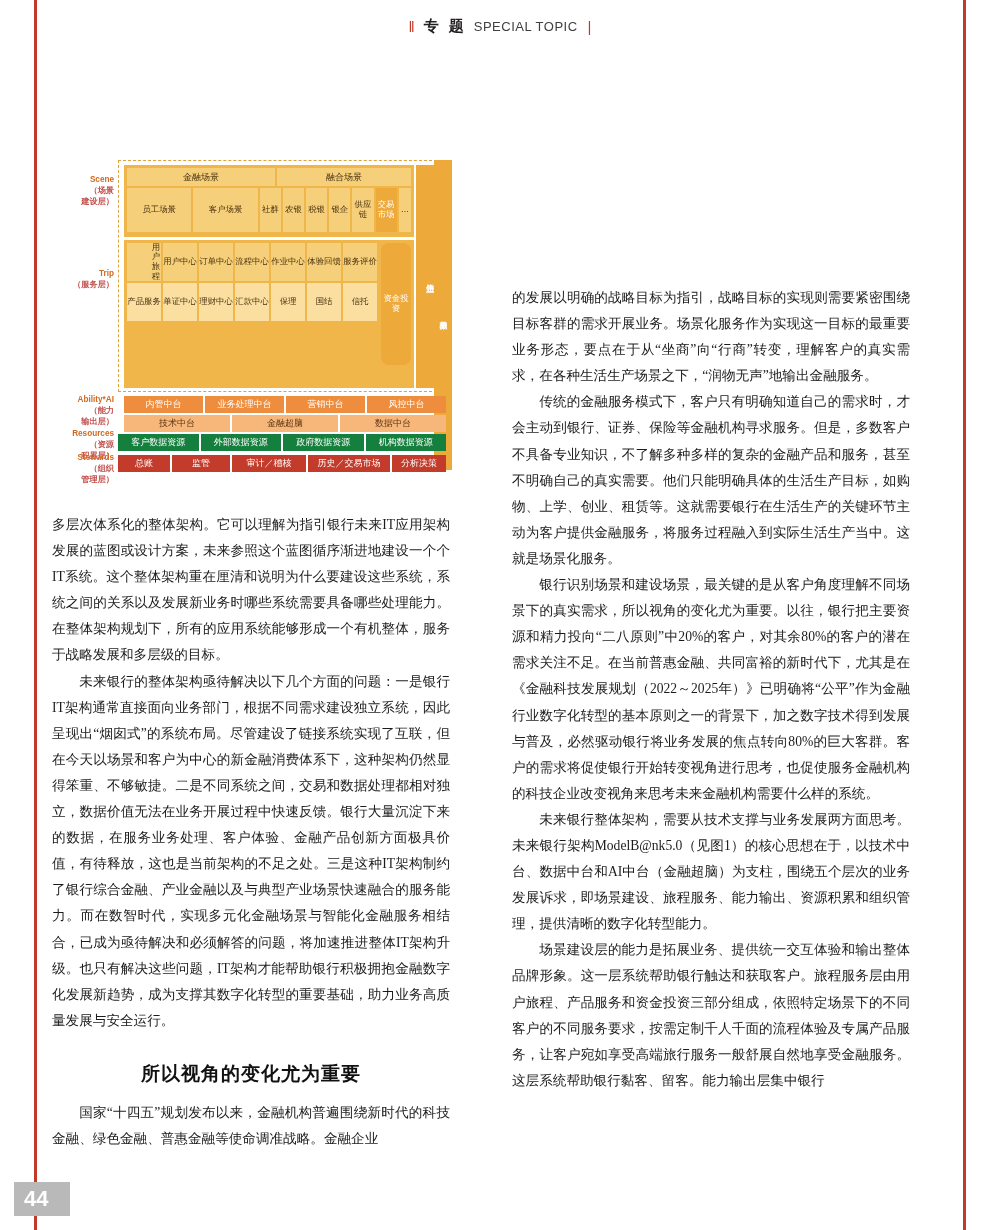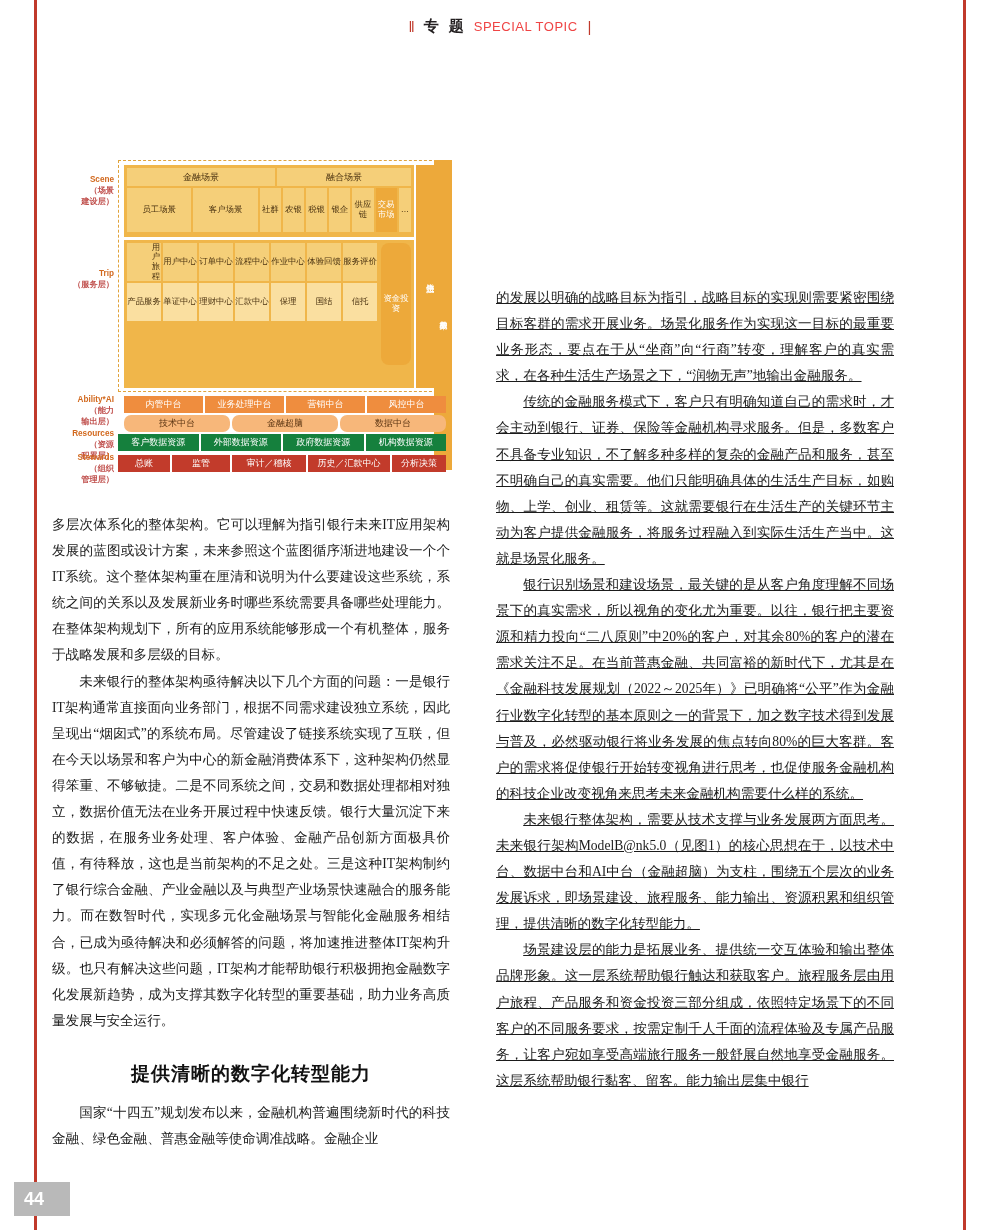--- a/index.html
+++ b/index.html
@@ -41,21 +41,21 @@
   }
   .header .zhuan, .header .ti {
     font-family: "Liberation Sans", sans-serif;
     font-size: 15px;
     color: #231f20;
     font-weight: bold;
   }
   .header .sp {
     font-family: "Liberation Sans", sans-serif;
     font-size: 13px;
-    color: #ef4444;
+    color: #404040;
     letter-spacing: 0.5px;
   }
   .header .bar-right {
     color: #c0392b;
     font-size: 15px;
     font-family: "Liberation Sans", sans-serif;
   }
   
   .vbar-left {
     position: absolute;
@@ -76,39 +76,39 @@
   
   .folio {
     position: absolute;
     left: 14px;
     bottom: 14px;
     width: 56px;
     height: 34px;
     background: #b9b9b9;
     color: #ffffff;
     font-family: "Liberation Sans", sans-serif;
-    font-size: 18px;
+    font-size: 22px;
     display: flex;
     align-items: center;
     justify-content: flex-start;
     padding-left: 10px;
     box-sizing: border-box;
     font-weight: bold;
   }
   
   .col {
     position: absolute;
     width: 398px;
     font-size: 13.6px;
     line-height: 1.92;
     text-align: justify;
     color: #1b1b1b;
   }
   .col.left { left: 52px; top: 160px; }
-  .col.right { left: 496px; top: 285px; text-decoration: underline; }
+  .col.right { left: 512px; top: 285px; }
   .col p { margin: 0 0 0 0; text-indent: 2em; }
   .col p.noind { text-indent: 0; }
   .section-title {
     font-family: "Liberation Sans", sans-serif;
     font-weight: bold;
     font-size: 19px;
     text-align: center;
     margin: 22px 0 8px 0;
     letter-spacing: 1px;
     color: #111;
@@ -229,21 +229,21 @@
     left: 72px;
     top: 236px;
     width: 322px;
   }
   .ability-rows .cell {
     background: #ef8d3e;
     color: #fff;
     font-size: 9px;
     height: 17px;
   }
-  .ability-rows .cell.r2 { background: #f7b77a; color: #5b3512; border-radius: 7px; }
+  .ability-rows .cell.r2 { background: #f7b77a; color: #5b3512; }
   .res-row {
     position: absolute;
     left: 66px;
     top: 274px;
     width: 328px;
     display: flex;
     gap: 2px;
   }
   .res-row .cell {
     background: #15803d;
@@ -385,30 +385,30 @@
         <div class="cell">客户数据资源</div>
         <div class="cell">外部数据资源</div>
         <div class="cell">政府数据资源</div>
         <div class="cell">机构数据资源</div>
       </div>
 
       <div class="stew-row">
         <div class="cell" style="width:52px;">总账</div>
         <div class="cell" style="width:58px;">监管</div>
         <div class="cell" style="width:74px;">审计／稽核</div>
-        <div class="cell" style="width:82px;">历史／汇款中心</div>
+        <div class="cell" style="width:82px;">历史／交易市场</div>
         <div class="cell" style="width:54px;">分析决策</div>
       </div>
     </div>
   </div>
 
   <div class="col left" style="top:512px;">
     <p class="noind">多层次体系化的整体架构。它可以理解为指引银行未来IT应用架构发展的蓝图或设计方案，未来参照这个蓝图循序渐进地建设一个个IT系统。这个整体架构重在厘清和说明为什么要建设这些系统，系统之间的关系以及发展新业务时哪些系统需要具备哪些处理能力。在整体架构规划下，所有的应用系统能够形成一个有机整体，服务于战略发展和多层级的目标。</p>
     <p>未来银行的整体架构亟待解决以下几个方面的问题：一是银行IT架构通常直接面向业务部门，根据不同需求建设独立系统，因此呈现出“烟囱式”的系统布局。尽管建设了链接系统实现了互联，但在今天以场景和客户为中心的新金融消费体系下，这种架构仍然显得笨重、不够敏捷。二是不同系统之间，交易和数据处理都相对独立，数据价值无法在业务开展过程中快速反馈。银行大量沉淀下来的数据，在服务业务处理、客户体验、金融产品创新方面极具价值，有待释放，这也是当前架构的不足之处。三是这种IT架构制约了银行综合金融、产业金融以及与典型产业场景快速融合的服务能力。而在数智时代，实现多元化金融场景与智能化金融服务相结合，已成为亟待解决和必须解答的问题，将加速推进整体IT架构升级。也只有解决这些问题，IT架构才能帮助银行积极拥抱金融数字化发展新趋势，成为支撑其数字化转型的重要基础，助力业务高质量发展与安全运行。</p>
-    <div class="section-title">提供清晰的数字化转型能力</div>
+    <div class="section-title">所以视角的变化尤为重要</div>
     <p>国家“十四五”规划发布以来，金融机构普遍围绕新时代的科技金融、绿色金融、普惠金融等使命调准战略。金融企业</p>
   </div>
 
   <div class="col right">
     <p class="noind">的发展以明确的战略目标为指引，战略目标的实现则需要紧密围绕目标客群的需求开展业务。场景化服务作为实现这一目标的最重要业务形态，要点在于从“坐商”向“行商”转变，理解客户的真实需求，在各种生活生产场景之下，“润物无声”地输出金融服务。</p>
     <p>传统的金融服务模式下，客户只有明确知道自己的需求时，才会主动到银行、证券、保险等金融机构寻求服务。但是，多数客户不具备专业知识，不了解多种多样的复杂的金融产品和服务，甚至不明确自己的真实需要。他们只能明确具体的生活生产目标，如购物、上学、创业、租赁等。这就需要银行在生活生产的关键环节主动为客户提供金融服务，将服务过程融入到实际生活生产当中。这就是场景化服务。</p>
     <p>银行识别场景和建设场景，最关键的是从客户角度理解不同场景下的真实需求，所以视角的变化尤为重要。以往，银行把主要资源和精力投向“二八原则”中20%的客户，对其余80%的客户的潜在需求关注不足。在当前普惠金融、共同富裕的新时代下，尤其是在《金融科技发展规划（2022～2025年）》已明确将“公平”作为金融行业数字化转型的基本原则之一的背景下，加之数字技术得到发展与普及，必然驱动银行将业务发展的焦点转向80%的巨大客群。客户的需求将促使银行开始转变视角进行思考，也促使服务金融机构的科技企业改变视角来思考未来金融机构需要什么样的系统。</p>
     <p>未来银行整体架构，需要从技术支撑与业务发展两方面思考。未来银行架构ModelB@nk5.0（见图1）的核心思想在于，以技术中台、数据中台和AI中台（金融超脑）为支柱，围绕五个层次的业务发展诉求，即场景建设、旅程服务、能力输出、资源积累和组织管理，提供清晰的数字化转型能力。</p>
     <p>场景建设层的能力是拓展业务、提供统一交互体验和输出整体品牌形象。这一层系统帮助银行触达和获取客户。旅程服务层由用户旅程、产品服务和资金投资三部分组成，依照特定场景下的不同客户的不同服务要求，按需定制千人千面的流程体验及专属产品服务，让客户宛如享受高端旅行服务一般舒展自然地享受金融服务。这层系统帮助银行黏客、留客。能力输出层集中银行</p>
   </div>

